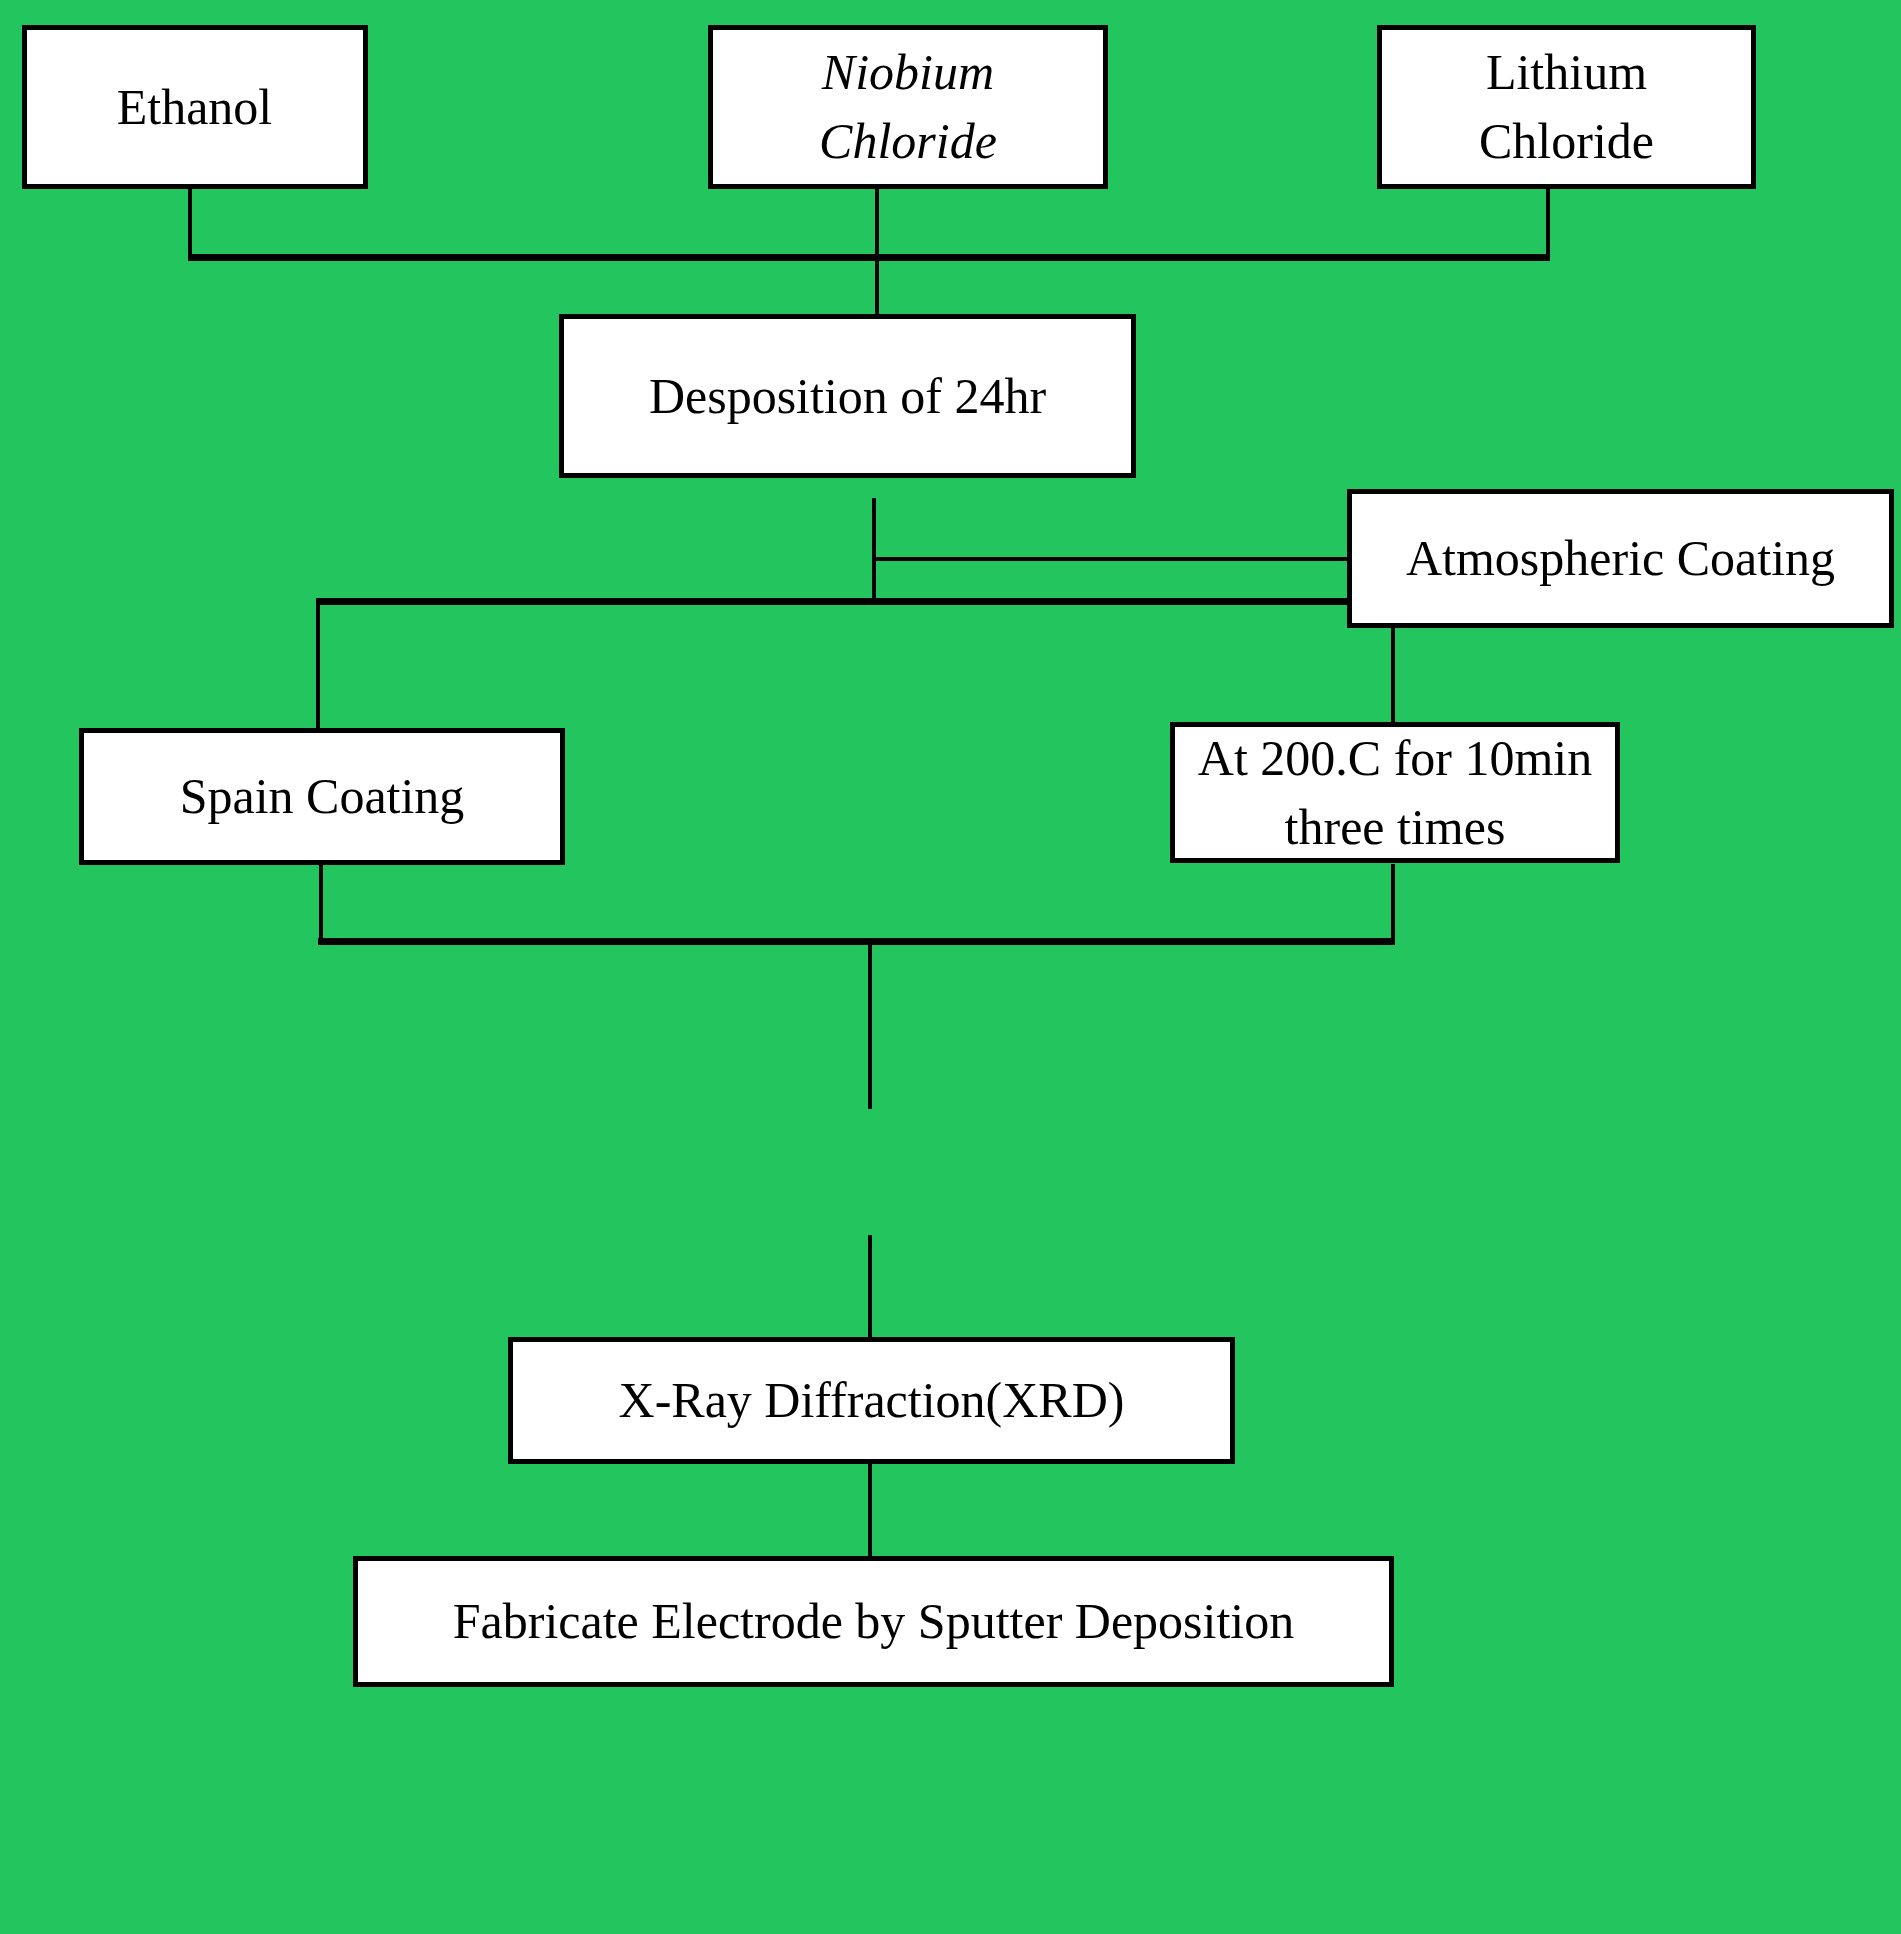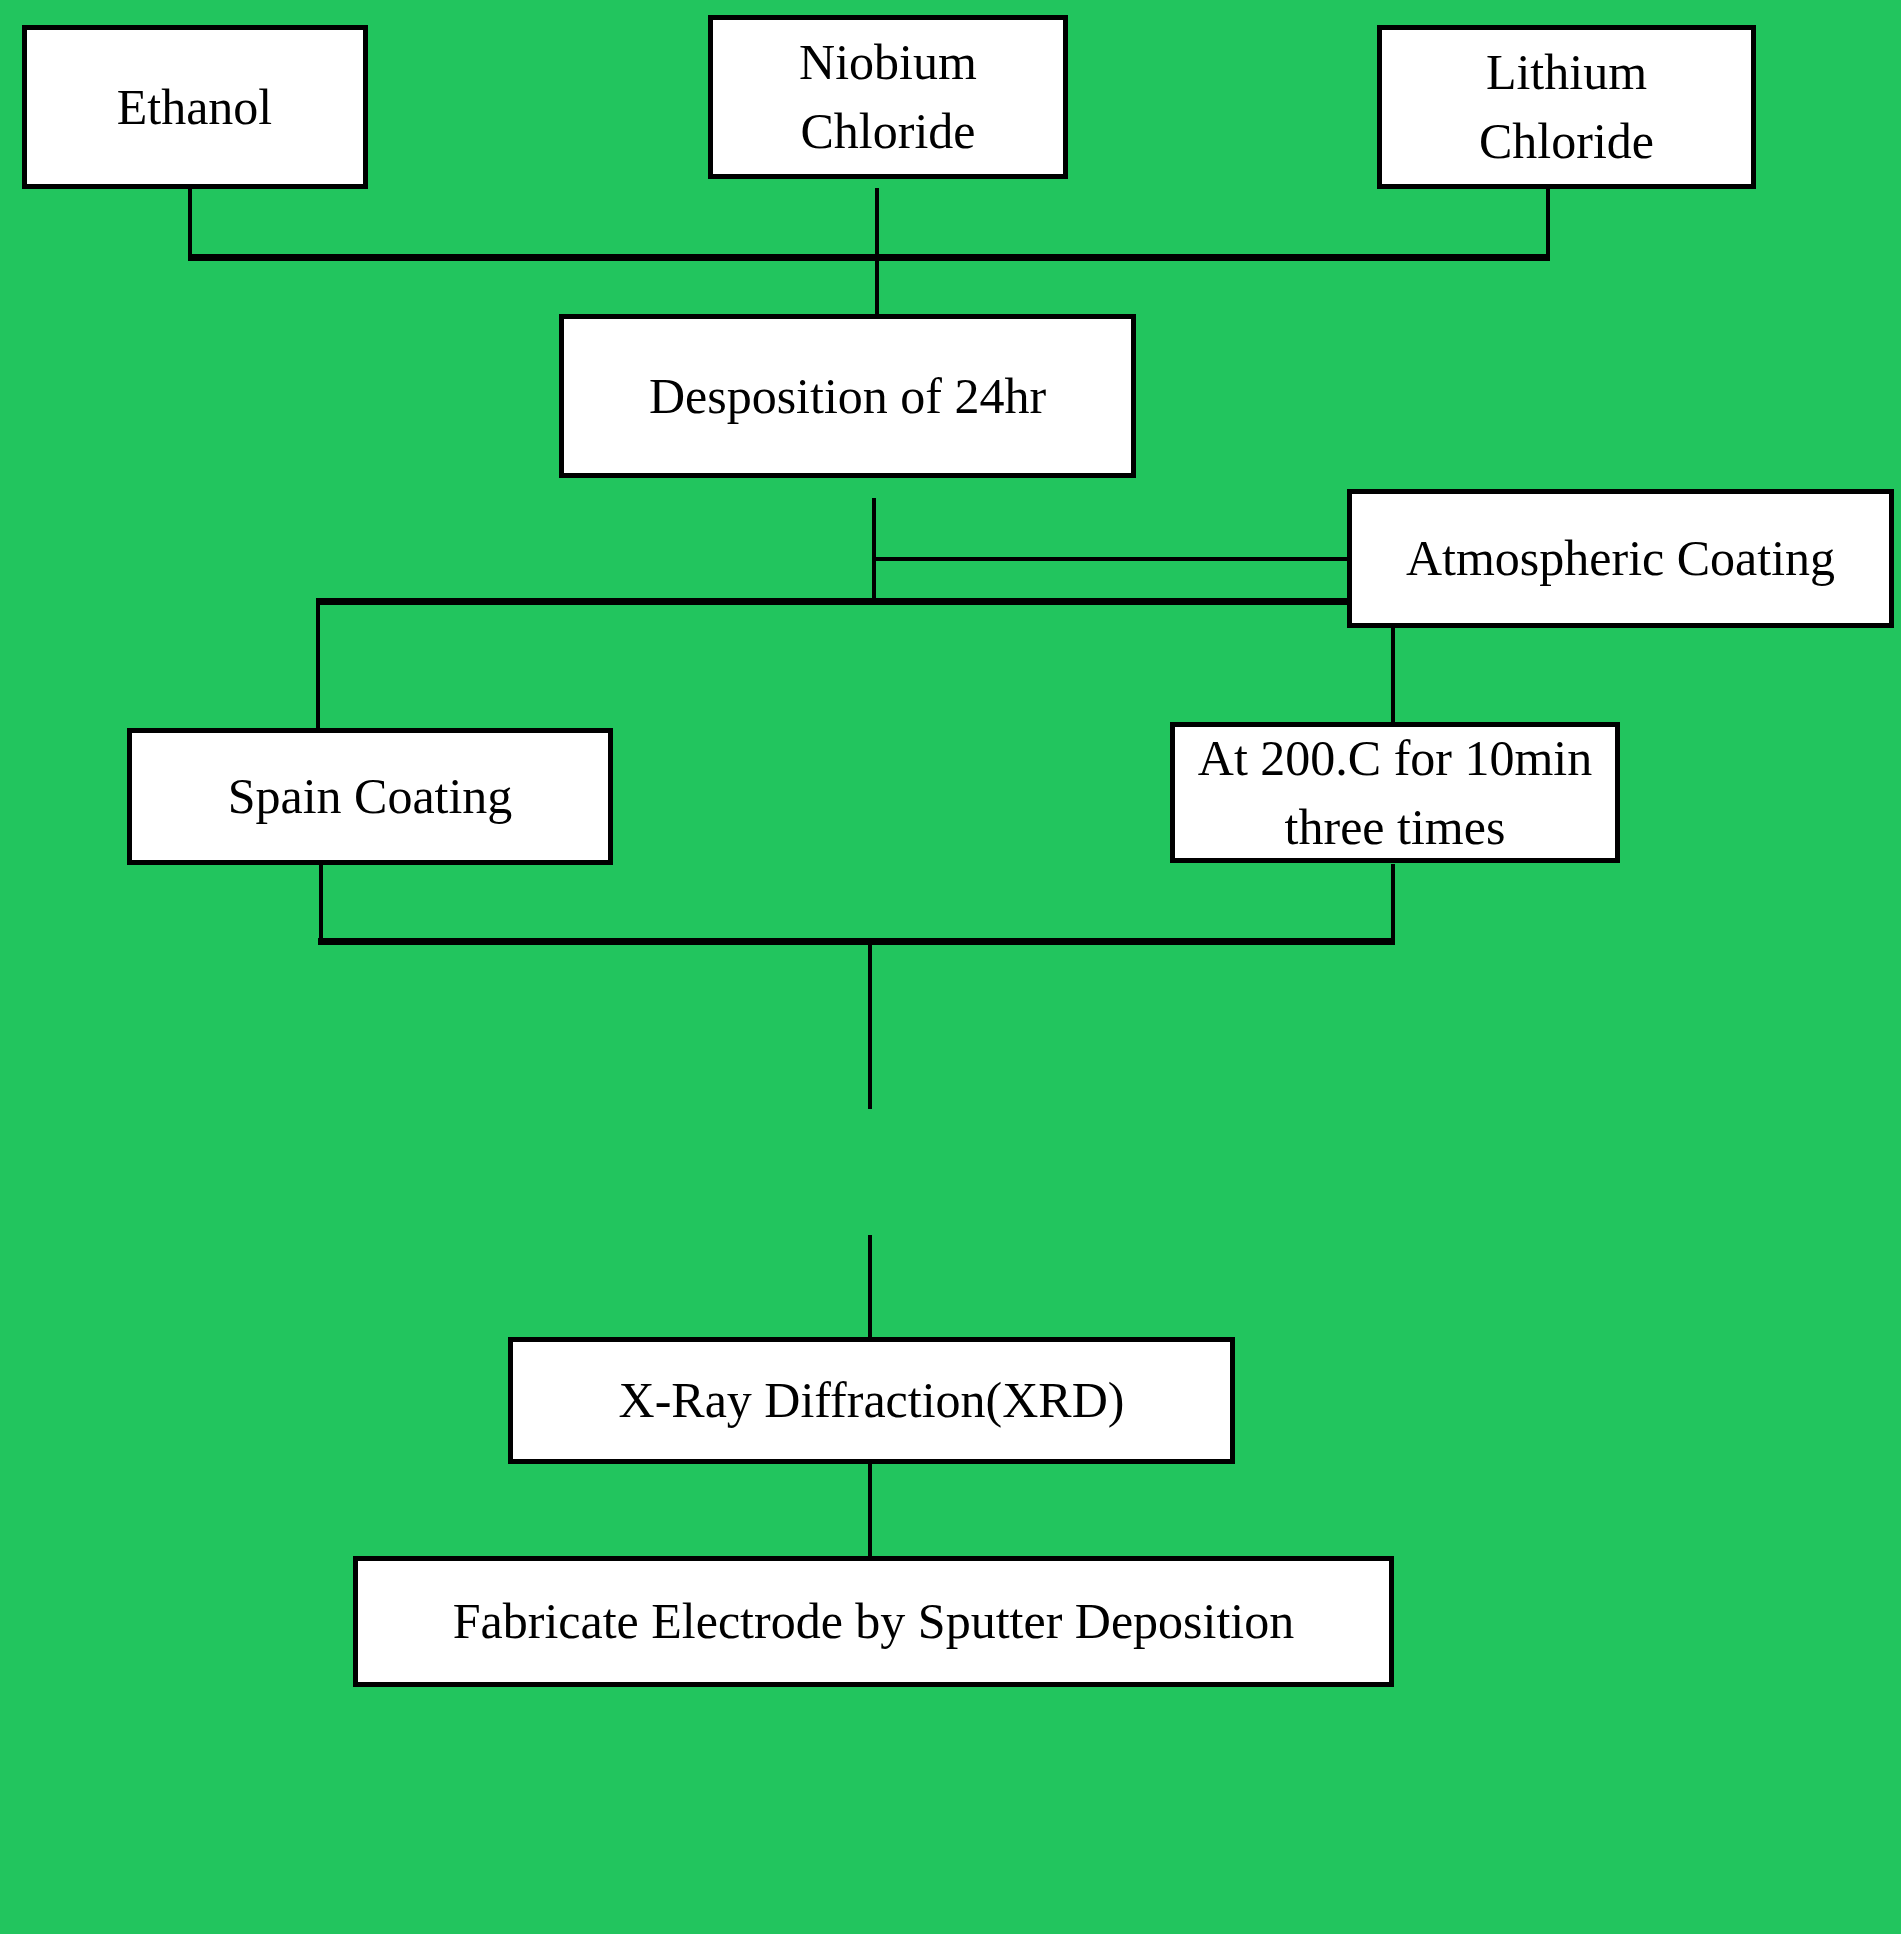--- a/index.html
+++ b/index.html
@@ -49,21 +49,21 @@
     <div class="connector" style="background: rgb(0, 0, 0); left: 1391px; top: 864px; width: 4.1px; height: 81px;"></div>
     <div class="connector" style="background: rgb(0, 0, 0); left: 318px; top: 938px; width: 1077px; height: 6.6px;"></div>
     <div class="connector" style="background: rgb(0, 0, 0); left: 868px; top: 941px; width: 4.1px; height: 168px;"></div>
     <div class="connector" style="background: rgb(0, 0, 0); left: 868px; top: 1235px; width: 4.1px; height: 104px;"></div>
     <div class="connector" style="background: rgb(0, 0, 0); left: 868px; top: 1464px; width: 4.1px; height: 95px;"></div>
     <div class="node" style="left: 21.5px; top: 25px; width: 346px; height: 164px; border-width: 5px; border-color: rgb(0, 0, 0);">
       <div class="label">
         <div>Ethanol</div>
       </div>
     </div>
-    <div class="node" style="left: 708px; top: 15px; width: 360px; height: 164px; border-width: 5px; border-color: rgb(0, 0, 0);">
+    <div class="node" style="left: 708px; top: 25px; width: 400px; height: 164px; border-width: 5px; border-color: rgb(0, 0, 0); font-style: italic;">
       <div class="label">
         <div>Niobium</div>
         <div>Chloride</div>
       </div>
     </div>
     <div class="node" style="left: 1377px; top: 25px; width: 379px; height: 164px; border-width: 5px; border-color: rgb(0, 0, 0);">
       <div class="label">
         <div>Lithium</div>
         <div>Chloride</div>
       </div>
@@ -71,21 +71,21 @@
     <div class="node" style="left: 559px; top: 314px; width: 577px; height: 164px; border-width: 5px; border-color: rgb(0, 0, 0);">
       <div class="label">
         <div>Desposition of 24hr</div>
       </div>
     </div>
     <div class="node" style="left: 1347px; top: 489px; width: 547px; height: 139px; border-width: 5px; border-color: rgb(0, 0, 0);">
       <div class="label">
         <div>Atmospheric Coating</div>
       </div>
     </div>
-    <div class="node" style="left: 79px; top: 728px; width: 486px; height: 137px; border-width: 5px; border-color: rgb(0, 0, 0); margin-left: 48px;">
+    <div class="node" style="left: 79px; top: 728px; width: 486px; height: 137px; border-width: 5px; border-color: rgb(0, 0, 0);">
       <div class="label">
         <div>Spain Coating</div>
       </div>
     </div>
     <div class="node" style="left: 1170px; top: 722px; width: 450px; height: 141px; border-width: 5px; border-color: rgb(0, 0, 0);">
       <div class="label">
         <div>At 200.C for 10min</div>
         <div>three times</div>
       </div>
     </div>

